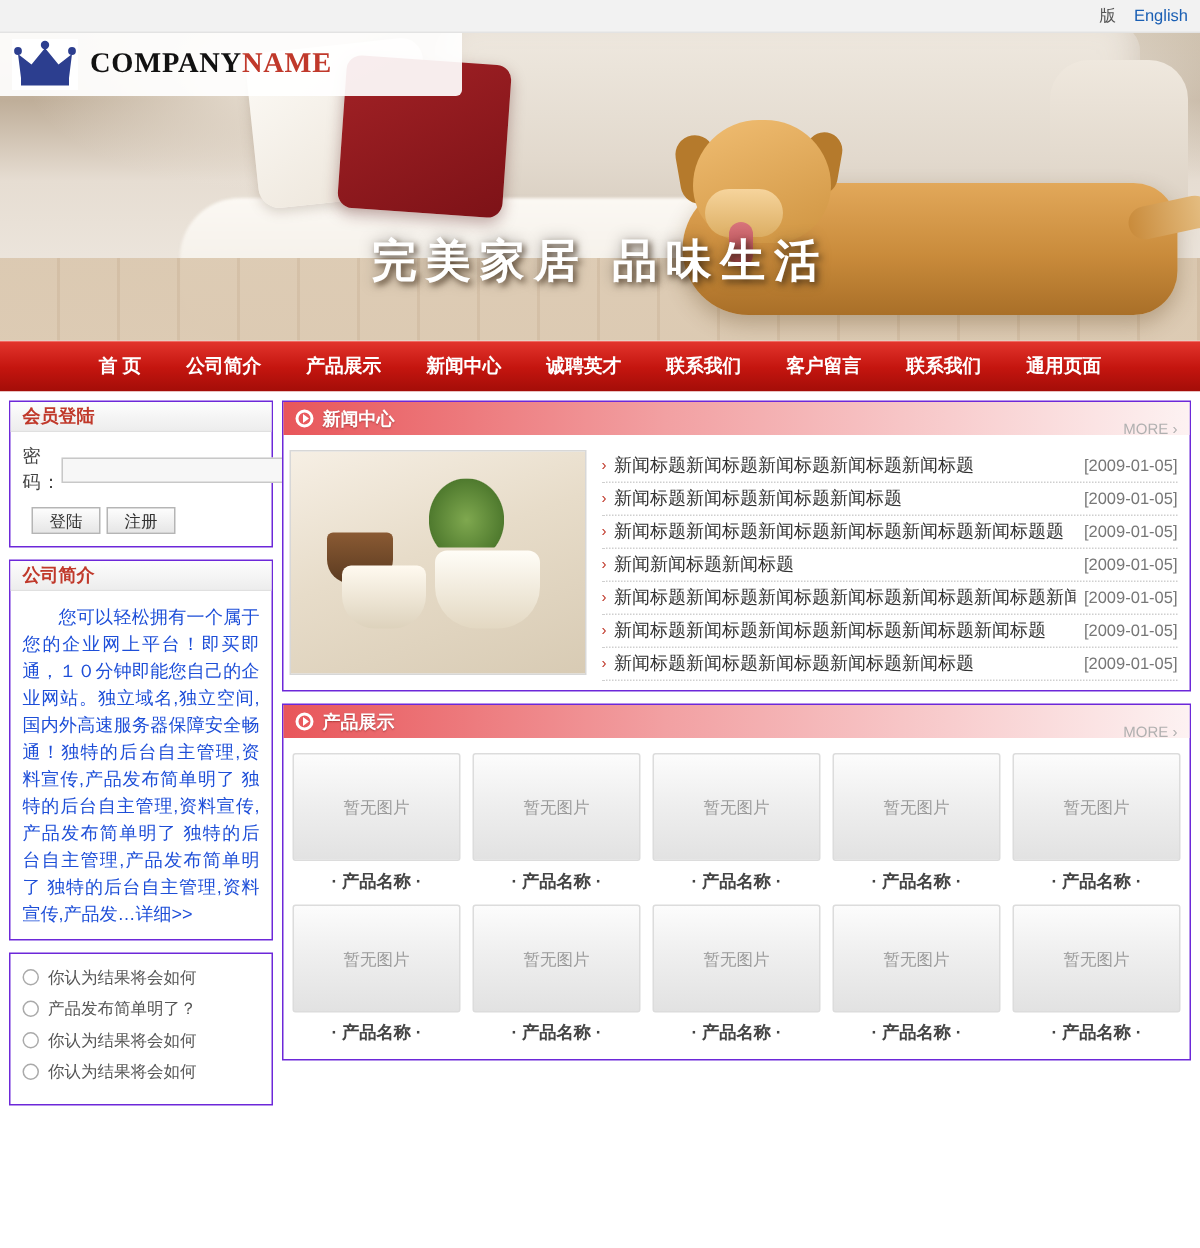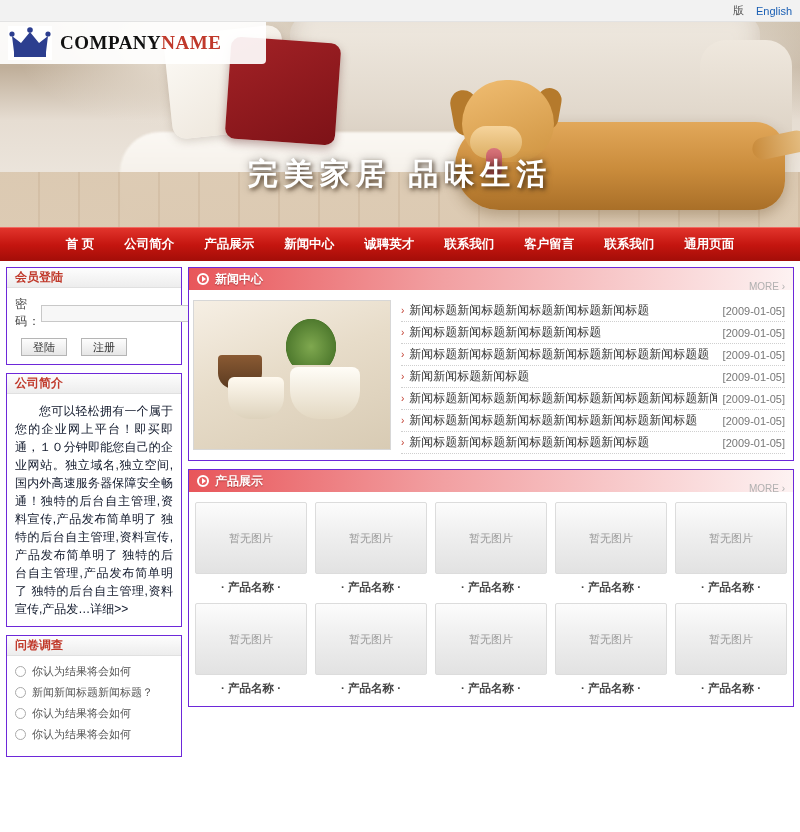--- a/index.html
+++ b/index.html
@@ -129,21 +129,21 @@
     font-size: 30px;
     font-weight: bold;
     color: #ffffff;
     letter-spacing: 6px;
     text-shadow: 2px 2px 4px rgba(60,40,20,.75), 0 0 10px rgba(0,0,0,.35);
   }
 
   
   .logo-box {
     position: absolute; left: 0; top: 0;
-    width: 266px; height: 42px;
+    width: 308px; height: 42px;
     background: rgba(255,255,255,.92);
     display: flex; align-items: center;
     padding-left: 8px;
     border-bottom-right-radius: 4px;
   }
   .crown {
     width: 44px; height: 34px; position: relative; margin-right: 8px;
   }
   .crown svg { display: block; }
   .logo-text {
@@ -217,34 +217,34 @@
   .captcha {
     font-family: "DejaVu Serif", serif;
     font-size: 13px;
     letter-spacing: 2px;
     margin-left: 4px;
   }
   .captcha .c1 { color: #2e7d32; }
   .captcha .c2 { color: #c62828; }
   .captcha .c3 { color: #1565c0; }
   .captcha .c4 { color: #ef6c00; }
-  .btn-row { display: flex; gap: 14px; margin-top: 8px; padding-left: 6px; }
+  .btn-row { display: flex; gap: 4px; margin-top: 8px; padding-left: 6px; }
   .sbtn {
     width: 46px; height: 18px;
     font-size: 11px;
     border: 1px solid #b5b5b5;
     background: linear-gradient(180deg,#fdfdfd,#e6e6e6);
     color: #333;
     cursor: pointer;
   }
 
   .intro-text {
     font-size: 12px;
     line-height: 18px;
-    color: #0f172a;
+    color: #1d4ed8;
     text-indent: 2em;
     text-align: justify;
   }
 
   .poll-item {
     display: flex; align-items: center;
     font-size: 11px; color: #555;
     margin-bottom: 6px;
   }
   .radio {
@@ -408,29 +408,28 @@
       </div>
 
       <div class="panel">
         <div class="panel-head">公司简介</div>
         <div class="panel-body">
           <div class="intro-text">您可以轻松拥有一个属于您的企业网上平台！即买即通，１０分钟即能您自己的企业网站。独立域名,独立空间, 国内外高速服务器保障安全畅通！独特的后台自主管理,资料宣传,产品发布简单明了 独特的后台自主管理,资料宣传,产品发布简单明了 独特的后台自主管理,产品发布简单明了 独特的后台自主管理,资料宣传,产品发…详细&gt;&gt;</div>
         </div>
       </div>
 
       <div class="panel">
-        <div class="panel-head">问卷调查</div>
         <div class="panel-body">
           <div class="poll-item">
             <span class="radio"></span>
             <span>你认为结果将会如何</span>
           </div>
           <div class="poll-item">
             <span class="radio"></span>
-            <span>新闻新闻标题新闻标题？</span>
+            <span>产品发布简单明了？</span>
           </div>
           <div class="poll-item">
             <span class="radio"></span>
             <span>你认为结果将会如何</span>
           </div>
           <div class="poll-item">
             <span class="radio"></span>
             <span>你认为结果将会如何</span>
           </div>
 

